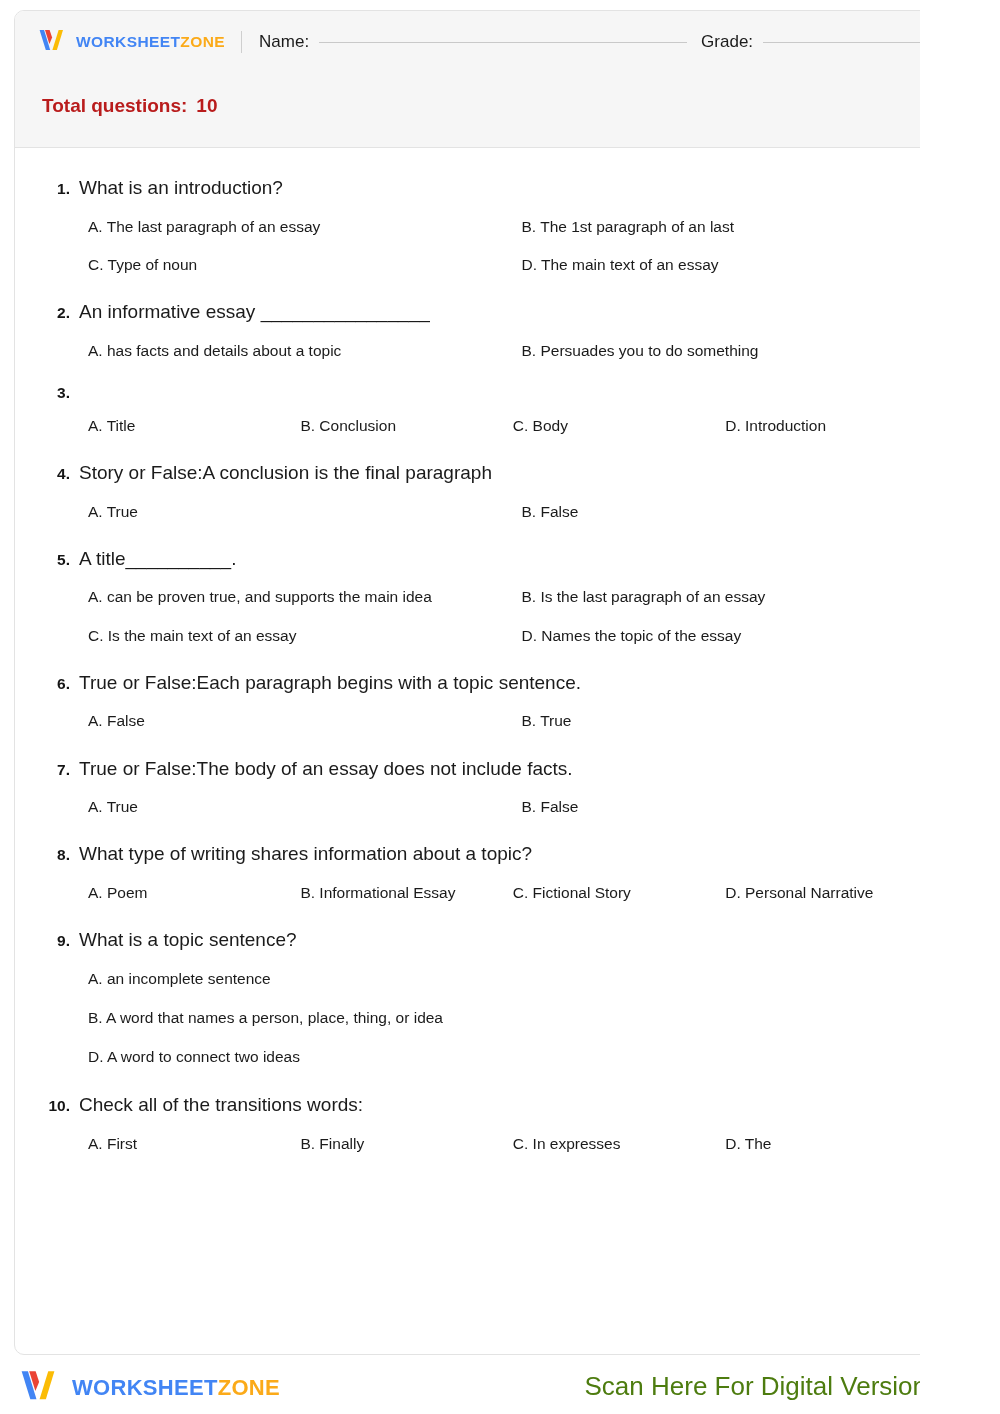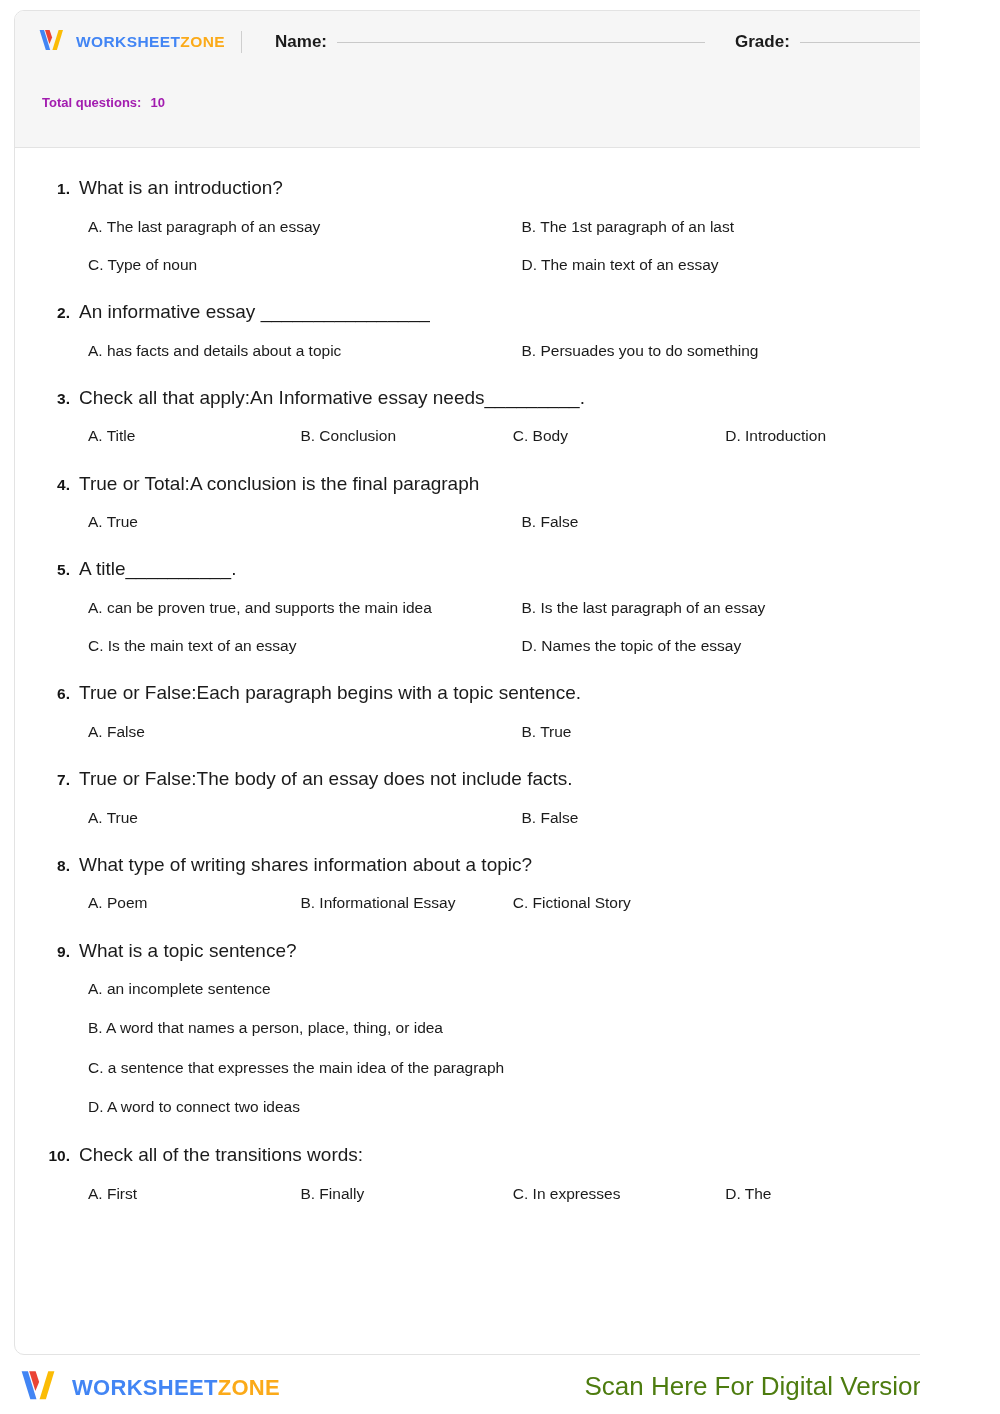--- a/index.html
+++ b/index.html
@@ -74,44 +74,43 @@
     flex: 0 0 auto;
   }
 
   .field {
     display: flex;
     align-items: baseline;
     flex: 0 0 auto;
   }
   .field-label {
     font-size: 17px;
-    font-weight: 700;
+    font-weight: 400;
     color: #1b1b1b;
     white-space: nowrap;
-    margin-left: 16px;
   }
   .field-line {
     display: block;
     height: 1px;
     background: #c9c9c9;
     margin-left: 10px;
     position: relative;
     top: -4px;
   }
   .name-line  { width: 368px; }
   .grade-line { width: 216px; }
   .field-grade { margin-left: 14px; }
 
   .total-row {
     position: absolute;
     left: 27px;
     top: 84px;
-    font-size: 13px;
+    font-size: 19px;
     font-weight: 700;
-    color: #a21caf;
+    color: #b91c1c;
   }
   .total-row .count { margin-left: 9px; }
 
   
   .sheet-body {
     padding: 26px 30px 0 30px;
   }
 
   .question {
     margin-bottom: 15px;
@@ -249,33 +248,32 @@
             <span class="q-text">An informative essay ________________</span>
           </div>
           <div class="options cols-2">
             <div class="opt">A. has facts and details about a topic</div>
             <div class="opt">B. Persuades you to do something</div>
           </div>
         </div>
         <div class="question">
           <div class="q-head">
             <span class="q-num">3.</span>
-            <span class="q-text">Check all that apply:An Informative essay needs_________.</span>
           </div>
           <div class="options cols-4">
             <div class="opt">A. Title</div>
             <div class="opt">B. Conclusion</div>
             <div class="opt">C. Body</div>
             <div class="opt">D. Introduction</div>
           </div>
         </div>
         <div class="question">
           <div class="q-head">
             <span class="q-num">4.</span>
-            <span class="q-text">True or Total:A conclusion is the final paragraph</span>
+            <span class="q-text">Story or False:A conclusion is the final paragraph</span>
           </div>
           <div class="options cols-2">
             <div class="opt">A. True</div>
             <div class="opt">B. False</div>
           </div>
         </div>
         <div class="question">
           <div class="q-head">
             <span class="q-num">5.</span>
             <span class="q-text">A title__________.</span>
@@ -309,31 +307,31 @@
         </div>
         <div class="question">
           <div class="q-head">
             <span class="q-num">8.</span>
             <span class="q-text">What type of writing shares information about a topic?</span>
           </div>
           <div class="options cols-4">
             <div class="opt">A. Poem</div>
             <div class="opt">B. Informational Essay</div>
             <div class="opt">C. Fictional Story</div>
+            <div class="opt">D. Personal Narrative</div>
           </div>
         </div>
         <div class="question">
           <div class="q-head">
             <span class="q-num">9.</span>
             <span class="q-text">What is a topic sentence?</span>
           </div>
           <div class="options cols-1">
             <div class="opt">A. an incomplete sentence</div>
             <div class="opt">B. A word that names a person, place, thing, or idea</div>
-            <div class="opt">C. a sentence that expresses the main idea of the paragraph</div>
             <div class="opt">D. A word to connect two ideas</div>
           </div>
         </div>
         <div class="question">
           <div class="q-head">
             <span class="q-num">10.</span>
             <span class="q-text">Check all of the transitions words:</span>
           </div>
           <div class="options cols-4">
             <div class="opt">A. First</div>

